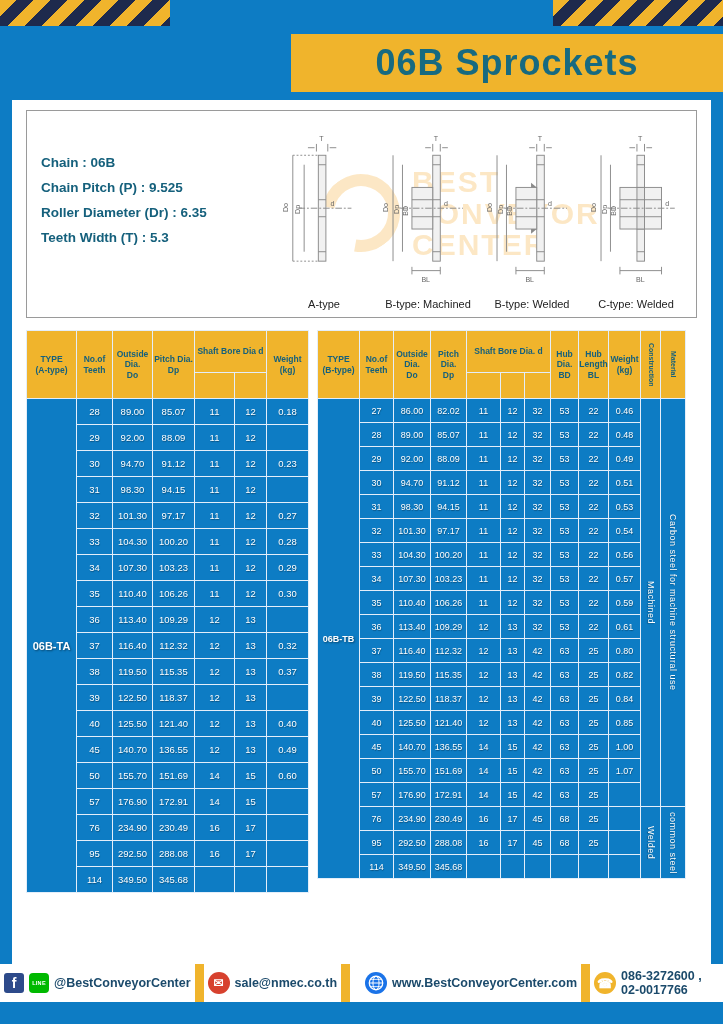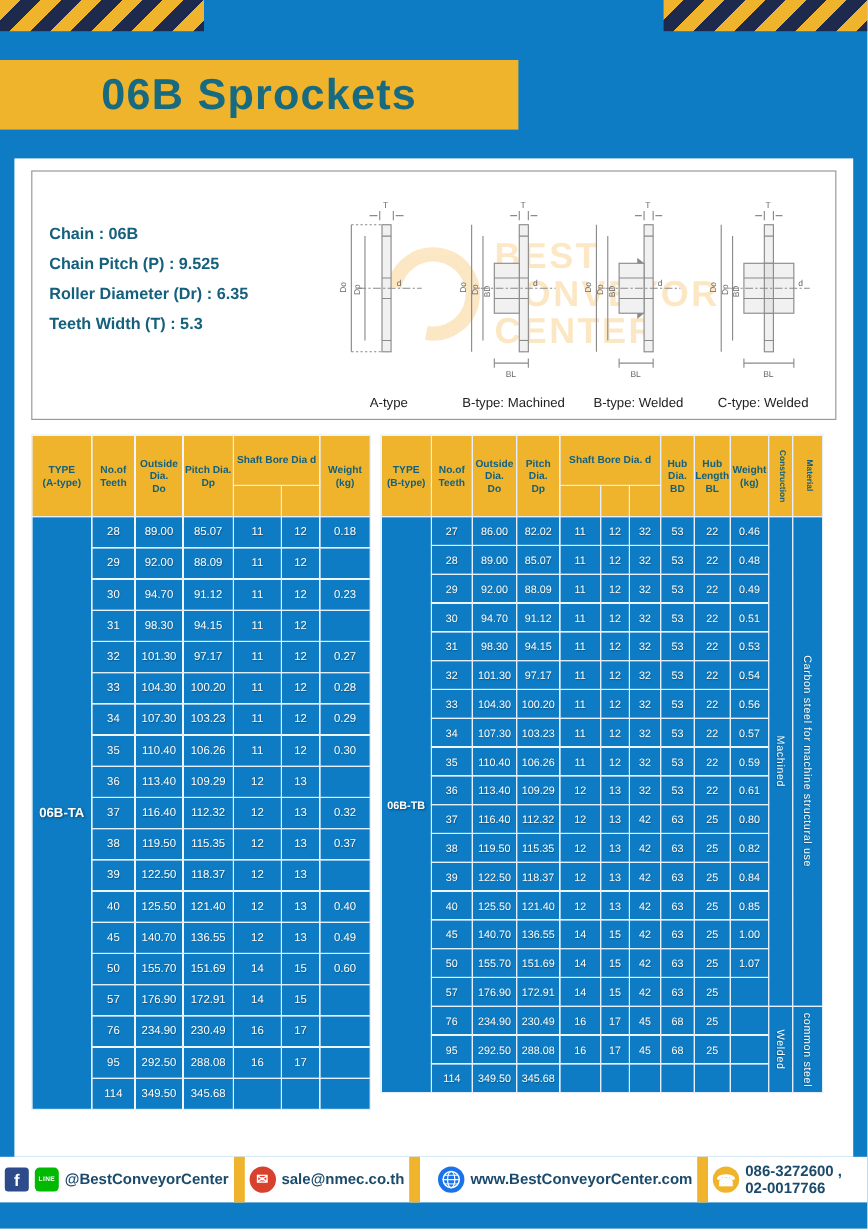--- a/index.html
+++ b/index.html
@@ -7,21 +7,21 @@
   body { font-family: "Liberation Sans", sans-serif; }
 
   .page { width: 723px; height: 1024px; background: #0d7cc4; display: flex; flex-direction: column; overflow: hidden; }
 
   
   .hazard { height: 26px; display: flex; }
   .hazard-stripes { width: 170px; background: repeating-linear-gradient(135deg, #f0b42c 0 12px, #1e2a4d 12px 24px); }
   .hazard-mid { flex: 1; }
 
   
-  .title-wrap { display: flex; justify-content: flex-start; margin: 24px 0; }
+  .title-wrap { display: flex; justify-content: flex-end; margin: 8px 0; }
   .title-banner { width: 432px; height: 58px; background: #f0b42c; display: flex; align-items: center; justify-content: center;
     font-size: 36px; font-weight: bold; color: #176a80; letter-spacing: 1px; }
 
   
   .card { flex: 1; margin: 0 12px; background: #fff; padding: 10px 14px 0; }
 
   
   .info-box { border: 1px solid #9a9a9a; height: 208px; display: flex; position: relative; background: #fff; overflow: hidden; }
   .specs { width: 245px; padding: 40px 0 0 14px; color: #15607c; font-weight: bold; font-size: 13.5px; line-height: 1.85; }
   .diagrams { flex: 1; display: flex; justify-content: space-between; padding: 4px 8px 2px 0; position: relative; z-index: 2; }

